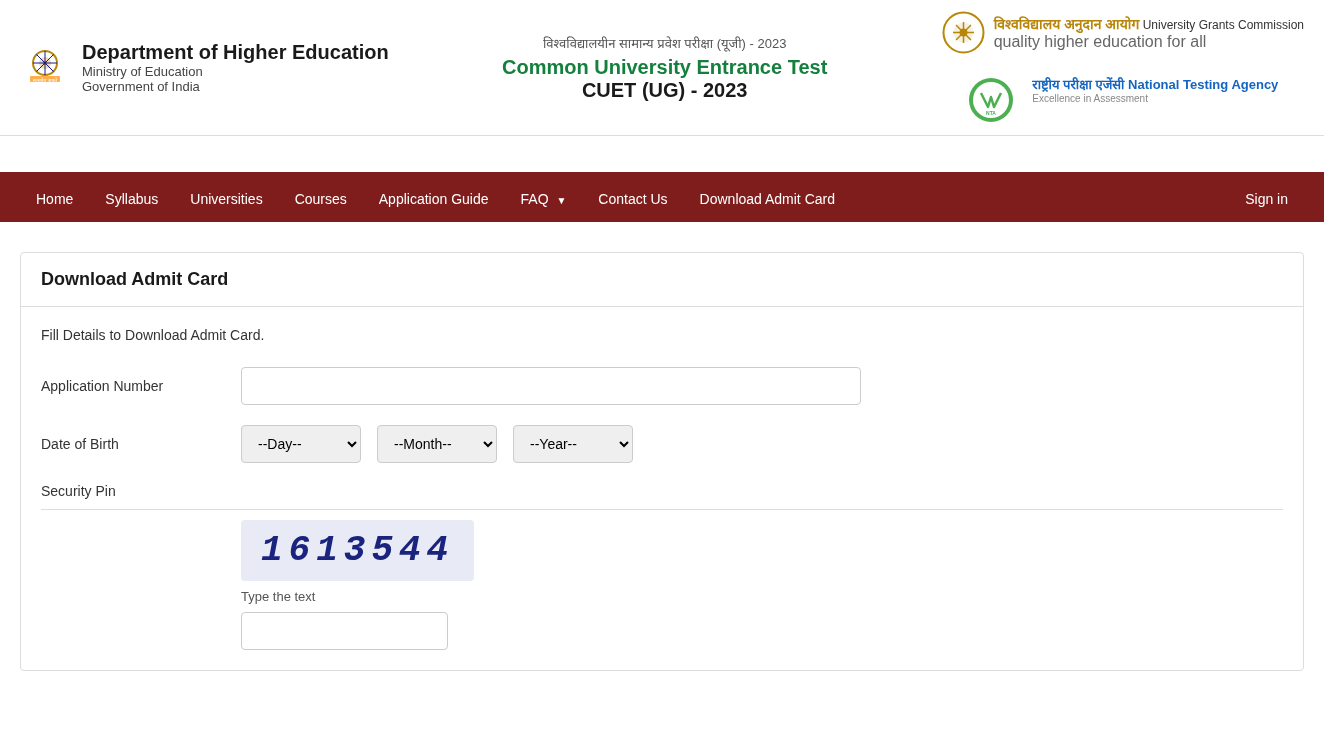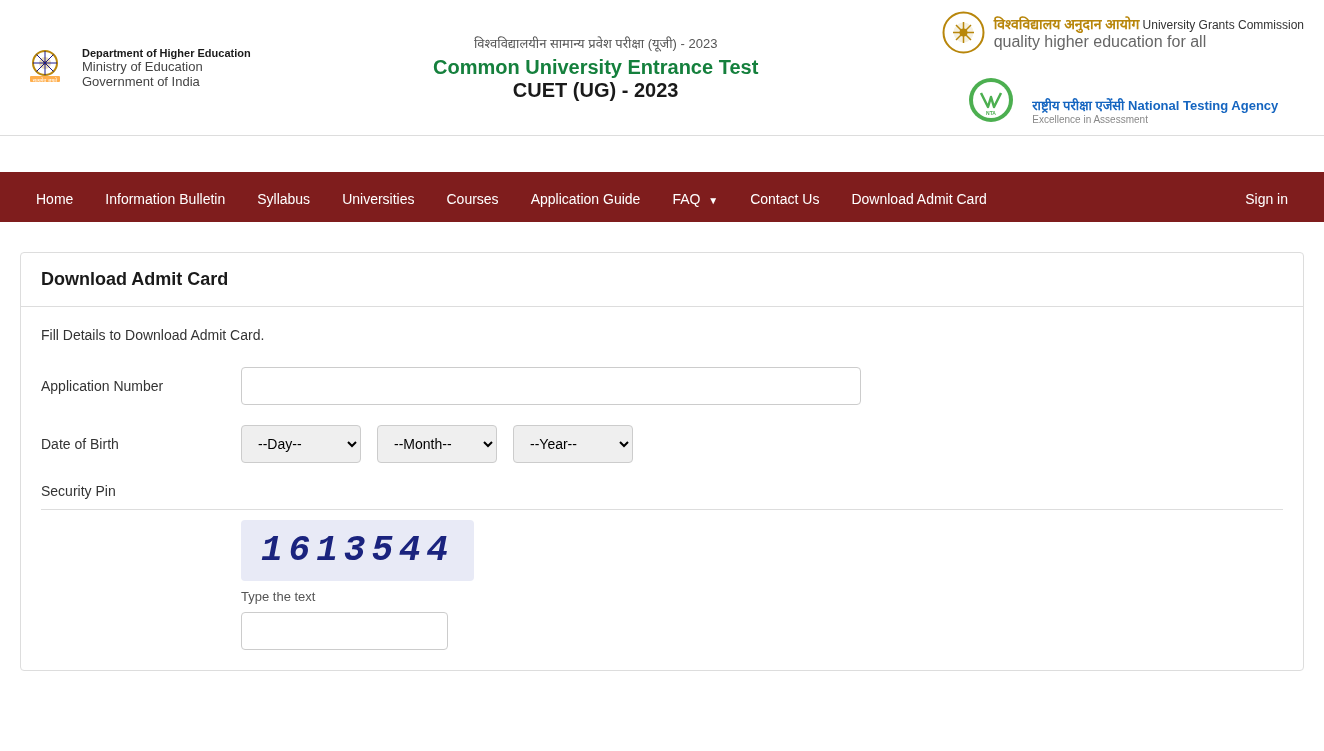--- a/index.html
+++ b/index.html
@@ -17,21 +17,21 @@
     .header-left {
       display: flex;
       align-items: center;
       gap: 12px;
     }
     .header-logo {
       width: 50px;
       height: 50px;
     }
     .header-org-title {
-      font-size: 11px;
+      font-size: 20px;
       font-weight: bold;
       color: #1a1a1a;
     }
     .header-org-sub {
       font-size: 13px;
       color: #444;
     }
     .header-center {
       text-align: center;
     }
@@ -73,21 +73,21 @@
       font-size: 14px;
       color: #b8860b;
     }
     .ugc-text small {
       font-size: 16px;
       color: #666;
       display: block;
     }
     .nta-logo {
       display: flex;
-      align-items: flex-end;
+      align-items: flex-start;
       gap: 16px;
     }
     .nta-text {
       font-size: 13px;
       color: #1565c0;
       font-weight: bold;
     }
     .nta-text small {
       font-size: 10px;
       color: #888;
@@ -296,23 +296,20 @@
     </div>
   </div>
 </div>
 
 <nav class="navbar">
   <ul class="navbar-items">
     <li>
       <a href="#">Home</a>
     </li>
     <li>
-      <a href="#">Information Bulletin</a>
-    </li>
-    <li>
       <a href="#">Syllabus</a>
     </li>
     <li>
       <a href="#">Universities</a>
     </li>
     <li>
       <a href="#">Courses</a>
     </li>
     <li>
       <a href="#">Application Guide</a>

